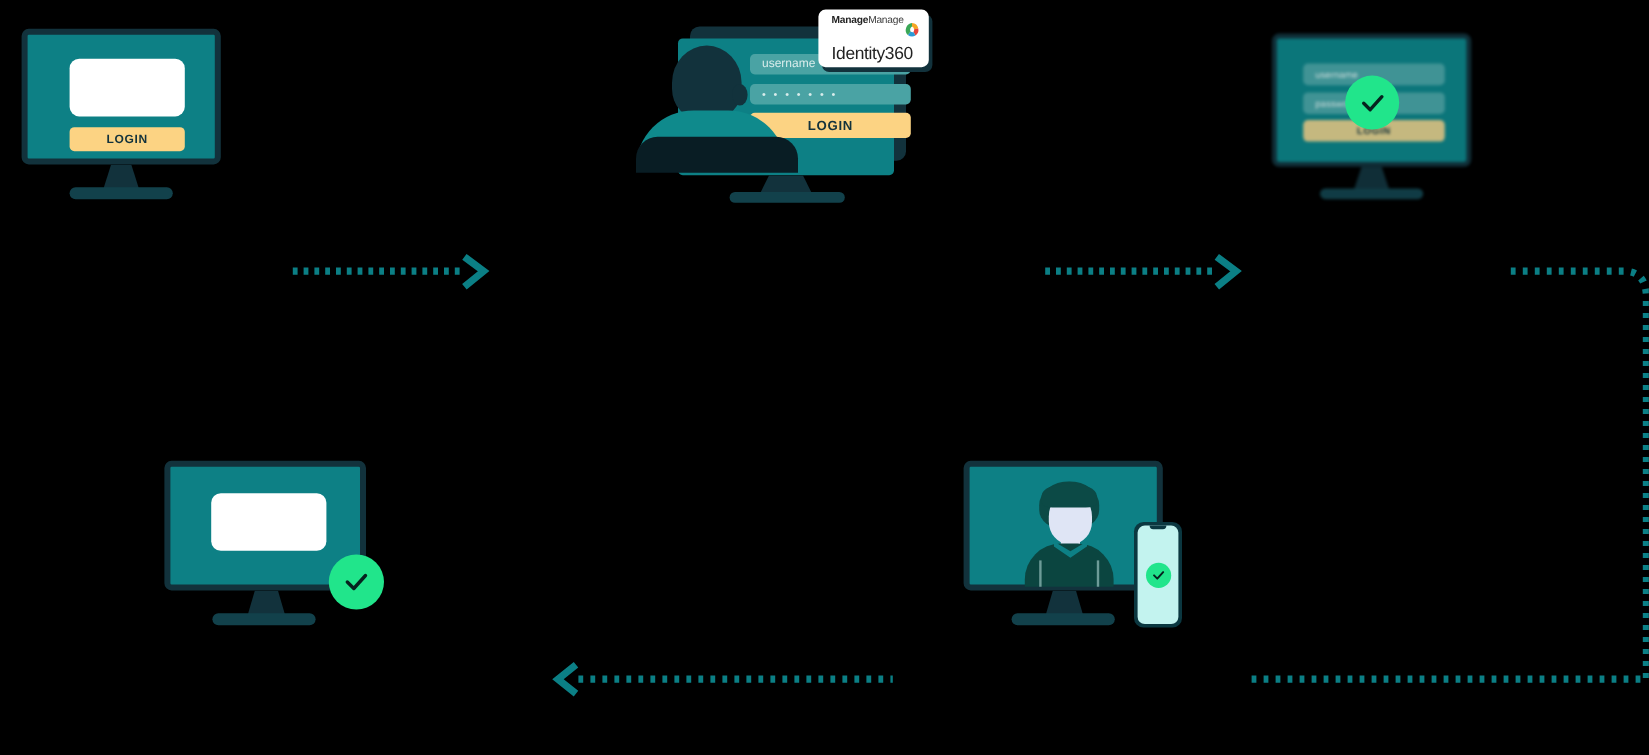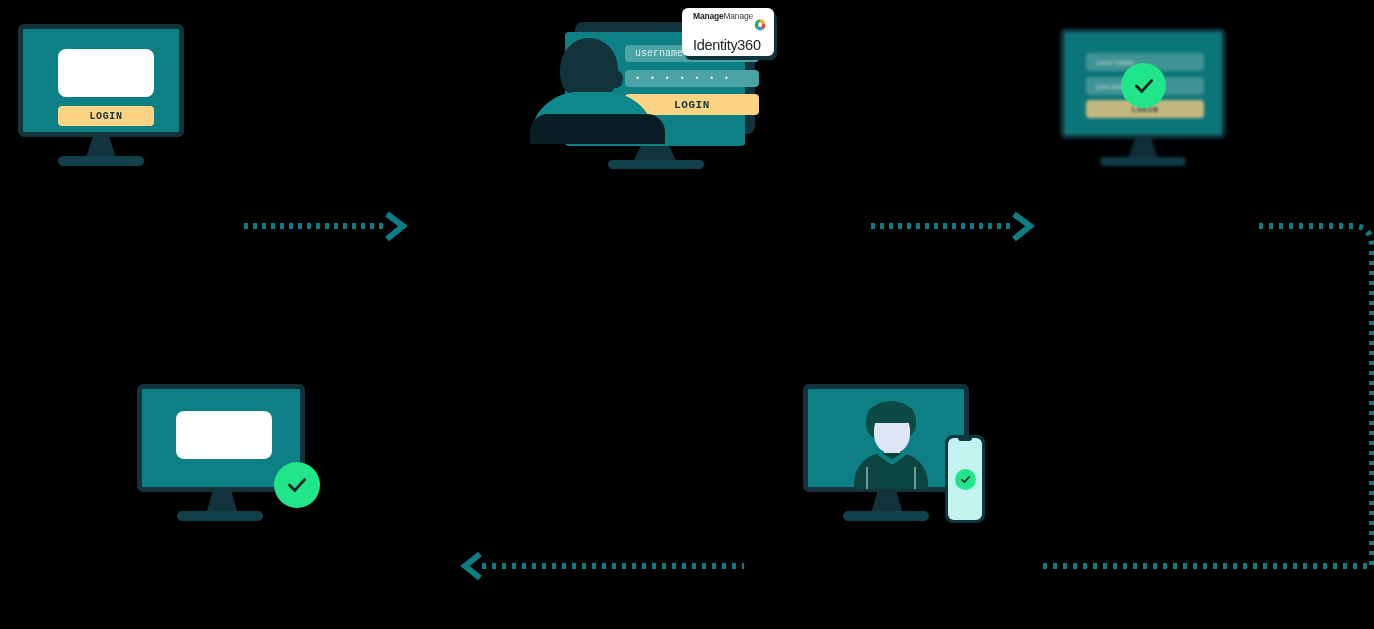--- a/index.html
+++ b/index.html
@@ -1,21 +1,21 @@
 <!DOCTYPE html>
 <html><head>
 <meta charset="utf-8">
 <style>
   html,body{margin:0;padding:0;background:#000;}
   body{width:1374px;height:629px;overflow:hidden;font-family:"Liberation Sans",sans-serif;}
   #stage{position:relative;width:1374px;height:629px;background:#000;}
 
   
   .scene{position:absolute;}
-  .mon-frame{position:absolute;background:#0d8085;border:5px solid #12323c;border-radius:6px;box-sizing:border-box;font-family:Liberation Mono, monospace;}
+  .mon-frame{position:absolute;background:#0d8085;border:5px solid #12323c;border-radius:6px;box-sizing:border-box;}
   .mon-neck{position:absolute;background:#12323c;}
   .mon-base{position:absolute;background:#12414b;border-radius:6px;}
   .white-panel{position:absolute;background:#ffffff;border-radius:8px;}
   .btn-login{position:absolute;background:#fcd383;border-radius:4px;display:flex;align-items:center;justify-content:center;
              color:#12323c;font-weight:bold;letter-spacing:.6px;}
   .field{position:absolute;background:#4aa3a4;border-radius:4px;display:flex;align-items:center;
          color:#d8eceb;box-sizing:border-box;padding-left:10px;}
   .check-badge{position:absolute;border-radius:50%;background:#21e58b;display:flex;align-items:center;justify-content:center;}
   .check-badge svg{display:block;}
 

